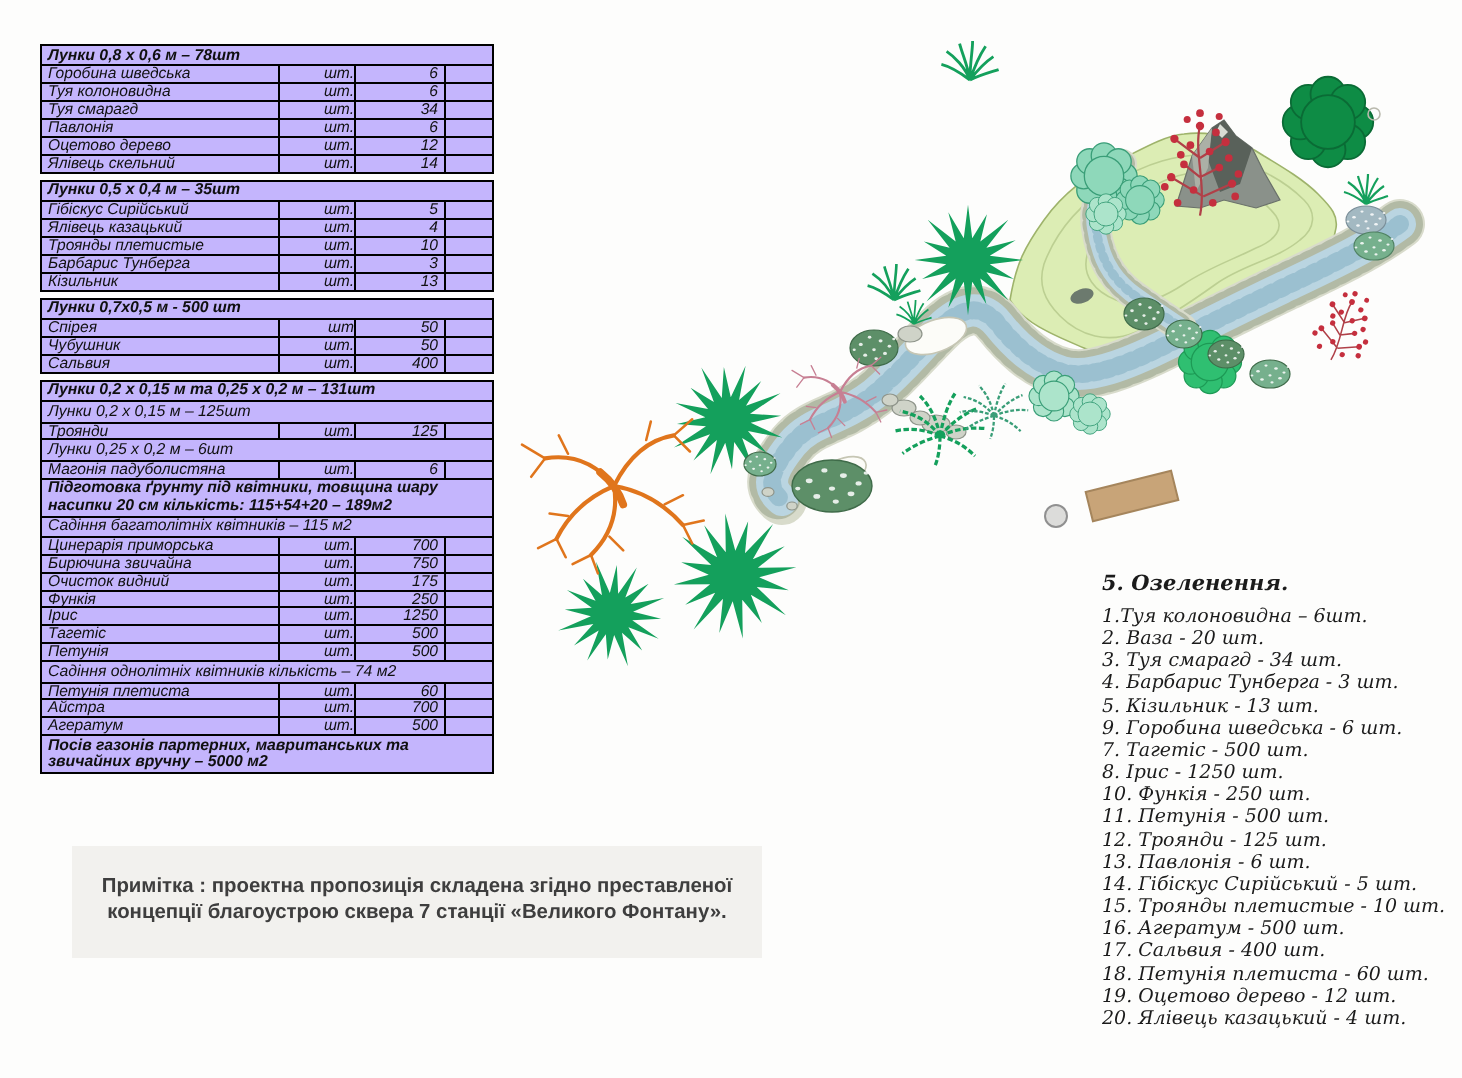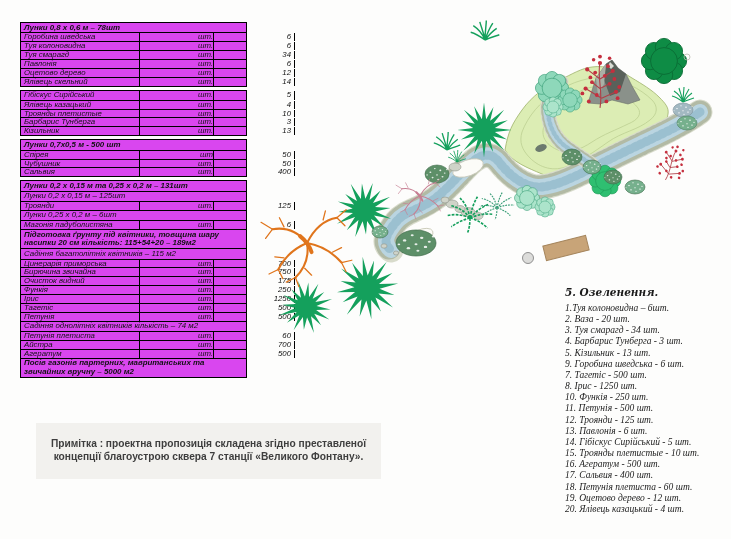--- a/index.html
+++ b/index.html
@@ -2,45 +2,45 @@
 <html style="--c-island: #dcedb4; --c-island-edge: #9eb36b; --c-contour: #bccf92; --c-stream: #bad5e1; --c-stream-deep: #8fb7c9; --c-stone-bed: #d8dbcb; --c-pebble: #a9b29b; --c-conifer: #14a05c; --c-tree-dark: #0e8c45; --c-tree-dark-edge: #0a6b35; --c-teal: #8ed8ba; --c-teal-edge: #3a9e78; --c-mint: #ace4cb; --c-bright-bush: #2fbf71; --c-bright-bush-edge: #1d9a55; --c-speckle-dark: #5d8f68; --c-blue-mound: #a3b9c2; --c-green-mound: #76b08d; --c-coral-orange: #e0751c; --c-coral-pink: #c77f93; --c-red: #c52f3e; --c-red-branch: #b04048; --c-mountain: #8a918a; --c-mountain-dark: #59615a; --c-mountain-light: #abb0a6; --c-bench: #c8a478; --c-bench-edge: #a5855c; --c-rock: #cfd3c8; --c-rock-edge: #8e948a; --c-sand: #fcfcf8; --c-sand-edge: #c6c6b4; --c-vase: #dcdcda; --c-vase-edge: #909090; --c-pond-dark: #6c7a6e;"><head>
 <meta charset="utf-8">
 <style>
   html,body{margin:0;padding:0;}
   body{width:731px;height:539px;position:relative;background:#fdfdfc;overflow:hidden;
        font-family:"Liberation Sans",sans-serif;}
 
   
   .ptable{position:absolute;left:20px;top:22px;width:227px;box-sizing:border-box;
           font-family:"Liberation Sans",sans-serif;font-style:italic;color:#101010;}
-  .tsection{border:1.5px solid #000;background:#d946ef;box-sizing:border-box;}
+  .tsection{border:1.5px solid #000;background:#c4b5fd;box-sizing:border-box;}
   .tsection.gap{margin-top:3px;}
   .trow{border-top:1px solid #000;display:flex;box-sizing:border-box;}
   .tsection .trow:first-child{border-top:none;}
   .span-row{display:block;font-weight:normal;font-size:7.9px;line-height:8.4px;
             padding:0.5px 3px;white-space:normal;}
   .span-row.bold{font-weight:bold;border-top-width:1.5px;}
-  .item-row{height:8.9px;gap:36px;}
+  .item-row{height:8.9px;}
   .cell{font-size:7.8px;line-height:8.6px;overflow:hidden;white-space:nowrap;box-sizing:border-box;}
   .cell-name{flex:0 0 119px;padding-left:3px;border-right:1px solid #000;}
   .cell-unit{flex:0 0 38px;text-align:right;border-right:1px solid #000;}
   .cell-qty{flex:0 0 45px;text-align:right;padding-right:3px;border-right:1px solid #000;}
   .cell-extra{flex:1 1 auto;}
 
   
   .note{position:absolute;left:36px;top:423px;width:345px;height:56px;background:#f2f1ee;
         display:flex;align-items:center;justify-content:flex-end;z-index:5;}
   .note-text{font-weight:bold;font-size:10.2px;line-height:12.8px;color:#3e3e3e;
              text-align:center;padding:0 12px;}
 
   
-  .legend{position:absolute;left:565px;top:286px;width:166px;z-index:5;
+  .legend{position:absolute;left:551px;top:286px;width:166px;z-index:5;
           font-family:"DejaVu Serif",serif;font-style:italic;color:#1b1b1b;}
   .legend-title{font-weight:bold;font-size:10.5px;line-height:12px;margin-bottom:5px;}
-  .legend-item{font-size:9.5px;line-height:11.15px;white-space:nowrap;font-family:Liberation Serif, serif;}
+  .legend-item{font-size:9.5px;line-height:11.15px;white-space:nowrap;}
 
   
   .plan{position:absolute;left:260px;top:20px;width:471px;height:330px;}
 </style>
 </head>
 <body>
 
 <div class="ptable" id="table-root">
     <div class="tsection">
       <div class="trow span-row bold">Лунки 0,8 х 0,6 м – 78шт</div>
@@ -75,20 +75,21 @@
     <div class="cell cell-extra"></div>
   </div>
       <div class="trow item-row">
     <div class="cell cell-name">Ялівець скельний</div>
     <div class="cell cell-unit">шт.</div>
     <div class="cell cell-qty">14</div>
     <div class="cell cell-extra"></div>
   </div>
     </div>
     <div class="tsection gap">
+      <div class="trow span-row bold">Лунки 0,5 х 0,4 м – 35шт</div>
       <div class="trow item-row">
     <div class="cell cell-name">Гібіскус Сирійський</div>
     <div class="cell cell-unit">шт.</div>
     <div class="cell cell-qty">5</div>
     <div class="cell cell-extra"></div>
   </div>
       <div class="trow item-row">
     <div class="cell cell-name">Ялівець казацький</div>
     <div class="cell cell-unit">шт.</div>
     <div class="cell cell-qty">4</div>

